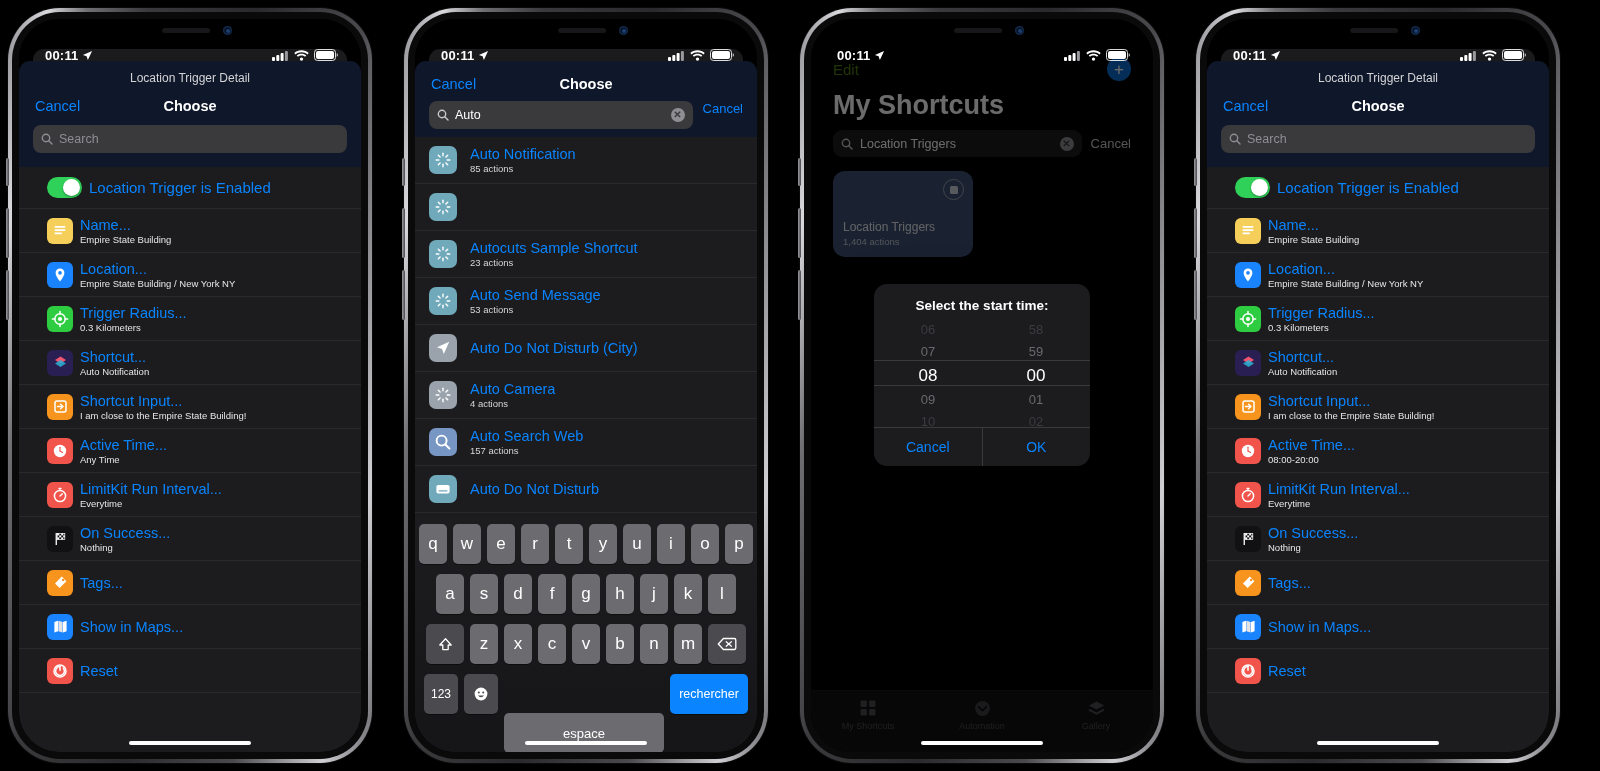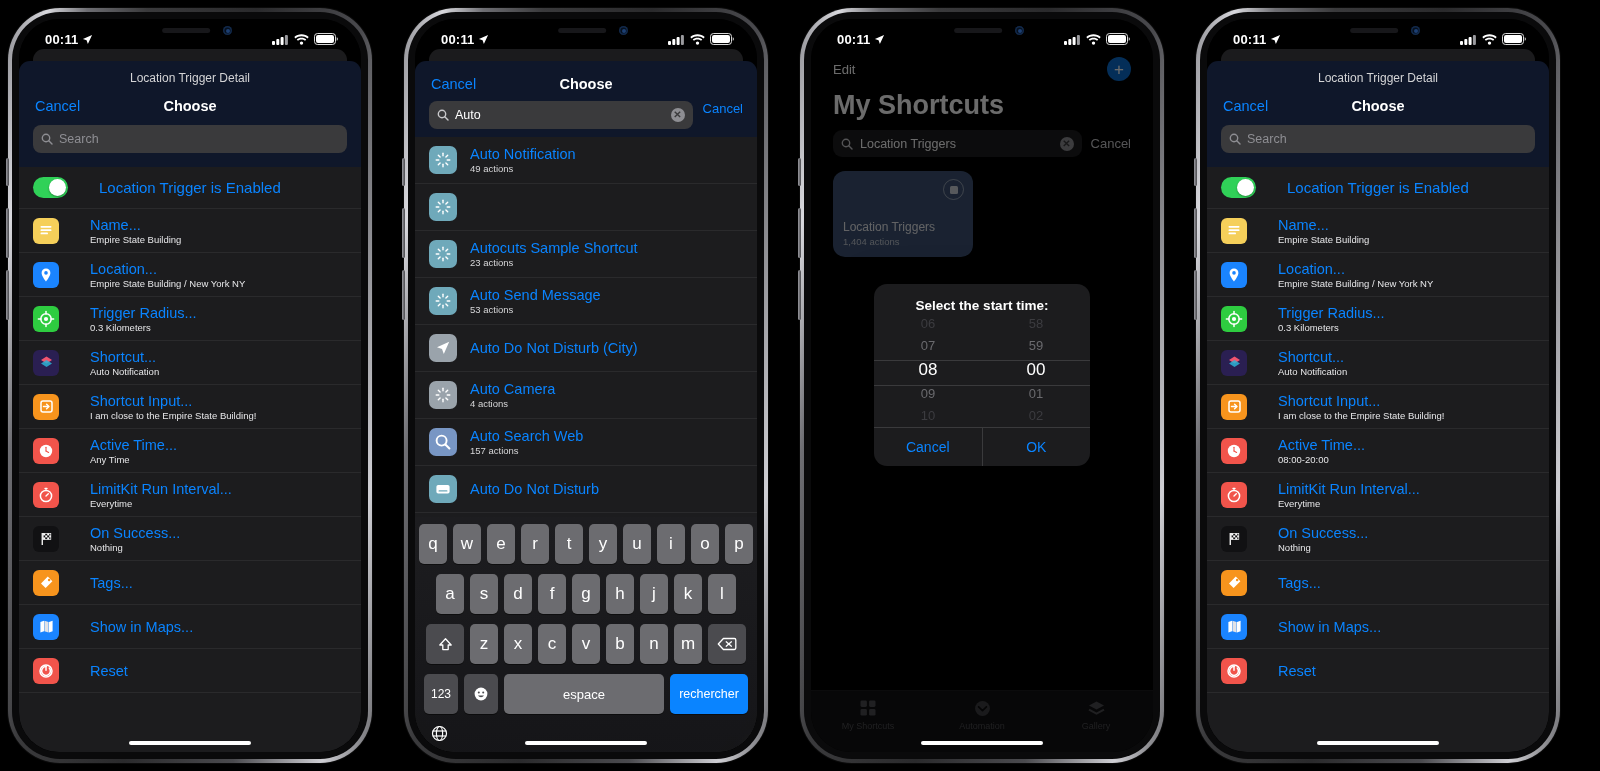--- a/index.html
+++ b/index.html
@@ -45,21 +45,21 @@
     position:absolute; top:7px; right:34px;
     width:9px; height:9px; border-radius:50%;
     background:#06101e; box-shadow: inset 0 0 0 1.5px #12294a;
   }
   .camdot::after{content:"";position:absolute;inset:2.5px;border-radius:50%;background:#1d3f73;}
 
   .sidebtn { position:absolute; width:3px; border-radius:2px; background:linear-gradient(90deg,#9a9aa0,#4a4a4e); }
 
   
   .statusbar {
-    position: absolute; top: 0; left: 0; right: 0; height: 34px;
+    position: absolute; top: 16px; left: 0; right: 0; height: 34px;
     display: flex; align-items: center; justify-content: space-between;
     padding: 6px 22px 0 26px;
     color: #fff; font-size: 13px; font-weight: bold; letter-spacing: .2px;
     z-index: 50;
   }
   .sb-left { display: flex; align-items: center; gap: 3px; }
   .loc-arrow { display:inline-block; width:11px; height:11px; }
   .sb-right { display: flex; align-items: center; gap: 5px; }
 
   
@@ -96,22 +96,22 @@
   .clearbtn {
     width:14px;height:14px;border-radius:50%;background:#8e8e93;
     display:flex;align-items:center;justify-content:center;
     color:#3a3a3c;font-size:10px;line-height:1;font-weight:bold;
   }
   .search-cancel { color:#0a84ff; font-size:13px; }
 
   
   .list { background:#1c1c1e; position:absolute; left:0; right:0; bottom:0; top:0; }
   .row {
-    display:flex; align-items:center; gap:31px;
-    padding: 7px 14px; min-height: 44px;
+    display:flex; align-items:center; gap:7px;
+    padding: 7px 28px; min-height: 44px;
     border-bottom: 1px solid #2a2a2c; background:#1c1c1e;
   }
   .row.toggle-row { min-height: 42px; }
   .icon {
     width:26px;height:26px;border-radius:6px; flex:none;
     display:flex;align-items:center;justify-content:center;
     color:#fff;
   }
   .row-texts { display:flex; flex-direction:column; gap:1px; min-width:0; }
   .row-title { color:#0a84ff; font-size:14.5px; white-space:nowrap; }
@@ -146,31 +146,31 @@
     z-index:20;
   }
   .krow { display:flex; justify-content:center; gap:6px; margin-bottom:10px; }
   .key {
     background:#6c6c70; color:#fff; border-radius:5px;
     height:40px; width:28px; display:flex; align-items:center; justify-content:center;
     font-size:17px; box-shadow:0 1px 0 rgba(0,0,0,.45);
   }
   .key.wide { width:38px; background:#4b4b4f; }
   .key.bottomk { width:34px; background:#4b4b4f; font-size:12px; }
-  .key.space { flex:1; max-width:160px; background:#6c6c70; font-size:13px; }
+  .key.space { flex:1; max-width:160px; background:#6c6c70; font-size:13px;margin-top:39px; }
   .key.go { width:78px; background:#0a84ff; font-size:12.5px; }
   .krow.r2 { padding: 0 14px; }
   .krow.r4 { gap:6px; }
   .globe { color:#fff; font-size:16px; padding-left:12px; }
 
   
   .dim { filter: brightness(.42); }
   .ms-top { padding: 38px 22px 0 22px; }
   .ms-editrow { display:flex; align-items:center; justify-content:space-between; }
-  .ms-edit { color:#ffffff; font-size:13px; }
+  .ms-edit { color:#4d7c0f; font-size:15px; }
   .ms-plus {
     width:24px;height:24px;border-radius:50%;background:#0a6ed1;
     display:flex;align-items:center;justify-content:center;color:#fff;font-size:17px;line-height:1;
   }
   .ms-h1 { color:#fff; font-size:27px; font-weight:bold; margin: 9px 0 9px 0; }
   .ms-searchrow { display:flex; align-items:center; gap:9px; }
   .ms-searchfield {
     flex:1; height:27px; background:#1c1c1e; border-radius:9px;
     display:flex;align-items:center;gap:7px;padding:0 8px; color:#fff; font-size:12.5px;
   }
@@ -202,21 +202,21 @@
   .alert-wrap {
     position:absolute; inset:0; display:flex; align-items:center; justify-content:center; z-index:30;
   }
   .alert {
     width:216px; background:#1c1c1e; border-radius:13px; overflow:hidden;
     box-shadow: 0 10px 40px rgba(0,0,0,.6);
     margin-top: -22px;
   }
   .alert-title { color:#fff; font-size:13.5px; font-weight:bold; text-align:center; padding:14px 10px 6px; }
   .picker { position:relative; height:108px; display:flex; }
-  .pcol { flex:1; position:relative; display:flex; flex-direction:column; align-items:center; justify-content:flex-end; }
+  .pcol { flex:1; position:relative; display:flex; flex-direction:column; align-items:center; justify-content:space-between; }
   .pitem { font-size:13px; color:#6a6a6e; line-height:22px; height:22px; }
   .pitem.f1 { color:#3c3c40; }
   .pitem.sel { color:#fff; font-size:17px; font-weight:normal; line-height:26px; height:26px; }
   .pband {
     position:absolute; left:0; right:0; top:41px; height:26px;
     border-top:1px solid #3a3a3c; border-bottom:1px solid #3a3a3c;
     pointer-events:none;
   }
   .alert-btns { display:flex; border-top:1px solid #3a3a3c; }
   .alert-btn { flex:1; text-align:center; color:#0a84ff; font-size:14px; padding:11px 0; }
@@ -552,21 +552,21 @@
                       <line x1="14.2" y1="10" x2="16.8" y2="10"></line>
                       <line x1="5.3" y1="5.3" x2="7.1" y2="7.1"></line>
                       <line x1="12.9" y1="12.9" x2="14.7" y2="14.7"></line>
                       <line x1="14.7" y1="5.3" x2="12.9" y2="7.1"></line>
                       <line x1="7.1" y1="12.9" x2="5.3" y2="14.7"></line>
                     </g>
                   </svg>
               </div>
               <div>
                 <div class="res-title">Auto Notification</div>
-                <div class="res-sub">49 actions</div>
+                <div class="res-sub">85 actions</div>
               </div>
             </div>
             <div class="res-row">
               <div class="res-icon" style="background:#6fa9ba;">
                 <svg width="20" height="20" viewBox="0 0 20 20">
                     <g stroke="#fff" stroke-width="1.4" stroke-linecap="round">
                       <line x1="10" y1="3.2" x2="10" y2="5.8"></line>
                       <line x1="10" y1="14.2" x2="10" y2="16.8"></line>
                       <line x1="3.2" y1="10" x2="5.8" y2="10"></line>
                       <line x1="14.2" y1="10" x2="16.8" y2="10"></line>

